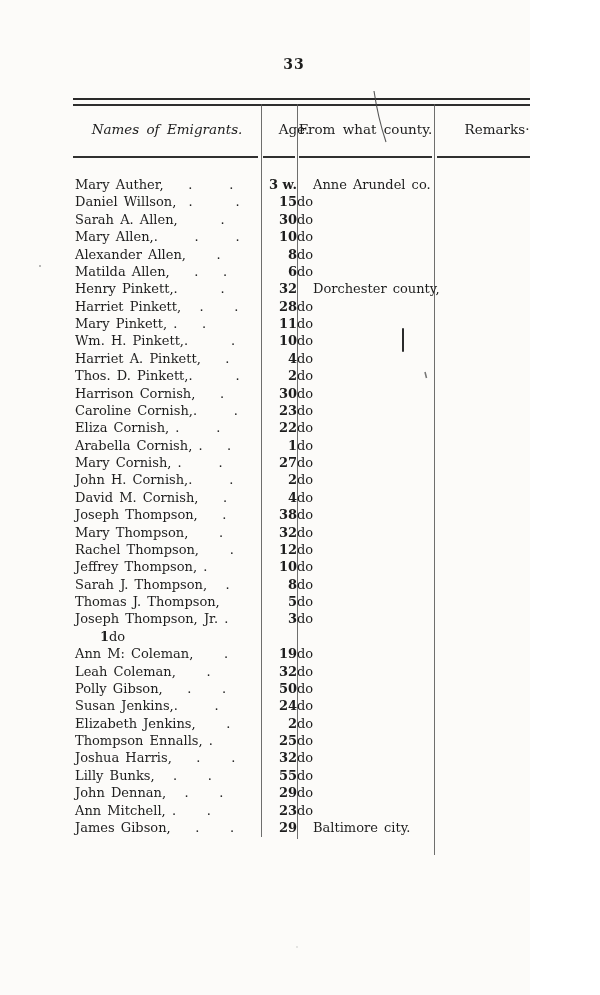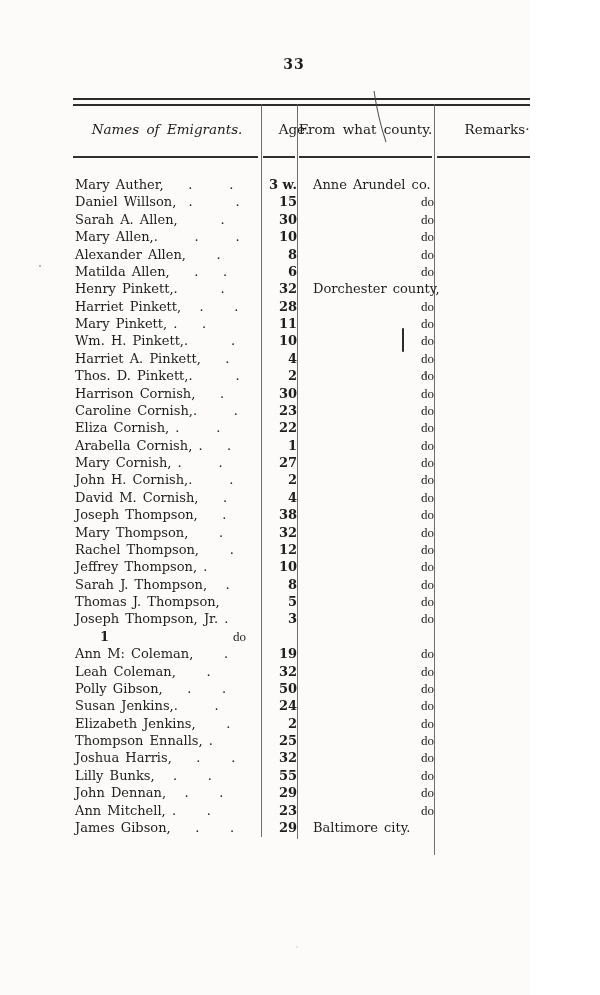--- a/index.html
+++ b/index.html
@@ -47,21 +47,21 @@
   .vline{position:absolute;width:1px;top:104px;background:var(--vline);opacity:.85;}
   .v1{left:261px;height:733px;}
   .v2{left:297px;height:735px;}
   .v3{left:434px;height:751px;}
   .rows{position:absolute;left:73px;top:176px;width:459px;}
   .row{display:flex;height:17.38px;font-size:13px;line-height:17.3px;}
   .cell{box-sizing:border-box;white-space:nowrap;}
   .cell.name{width:188px;padding-left:2px;white-space:pre;word-spacing:2px;}
   .cell.age{width:36px;text-align:right;font-weight:bold;}
   .cell.county{width:137px;padding-left:16px;word-spacing:2px;}
-  .cell.county.ditto{text-align:right;padding-left:0;font-family:Liberation Serif, serif;}
+  .cell.county.ditto{text-align:left;padding-left:0;}
   .cell.remarks{flex:1;}
   .artifacts{position:absolute;left:0;top:0;pointer-events:none;}
 </style>
 </head>
 <body>
 
 <div class="page">
 
   <div class="page-number">33</div>
 

